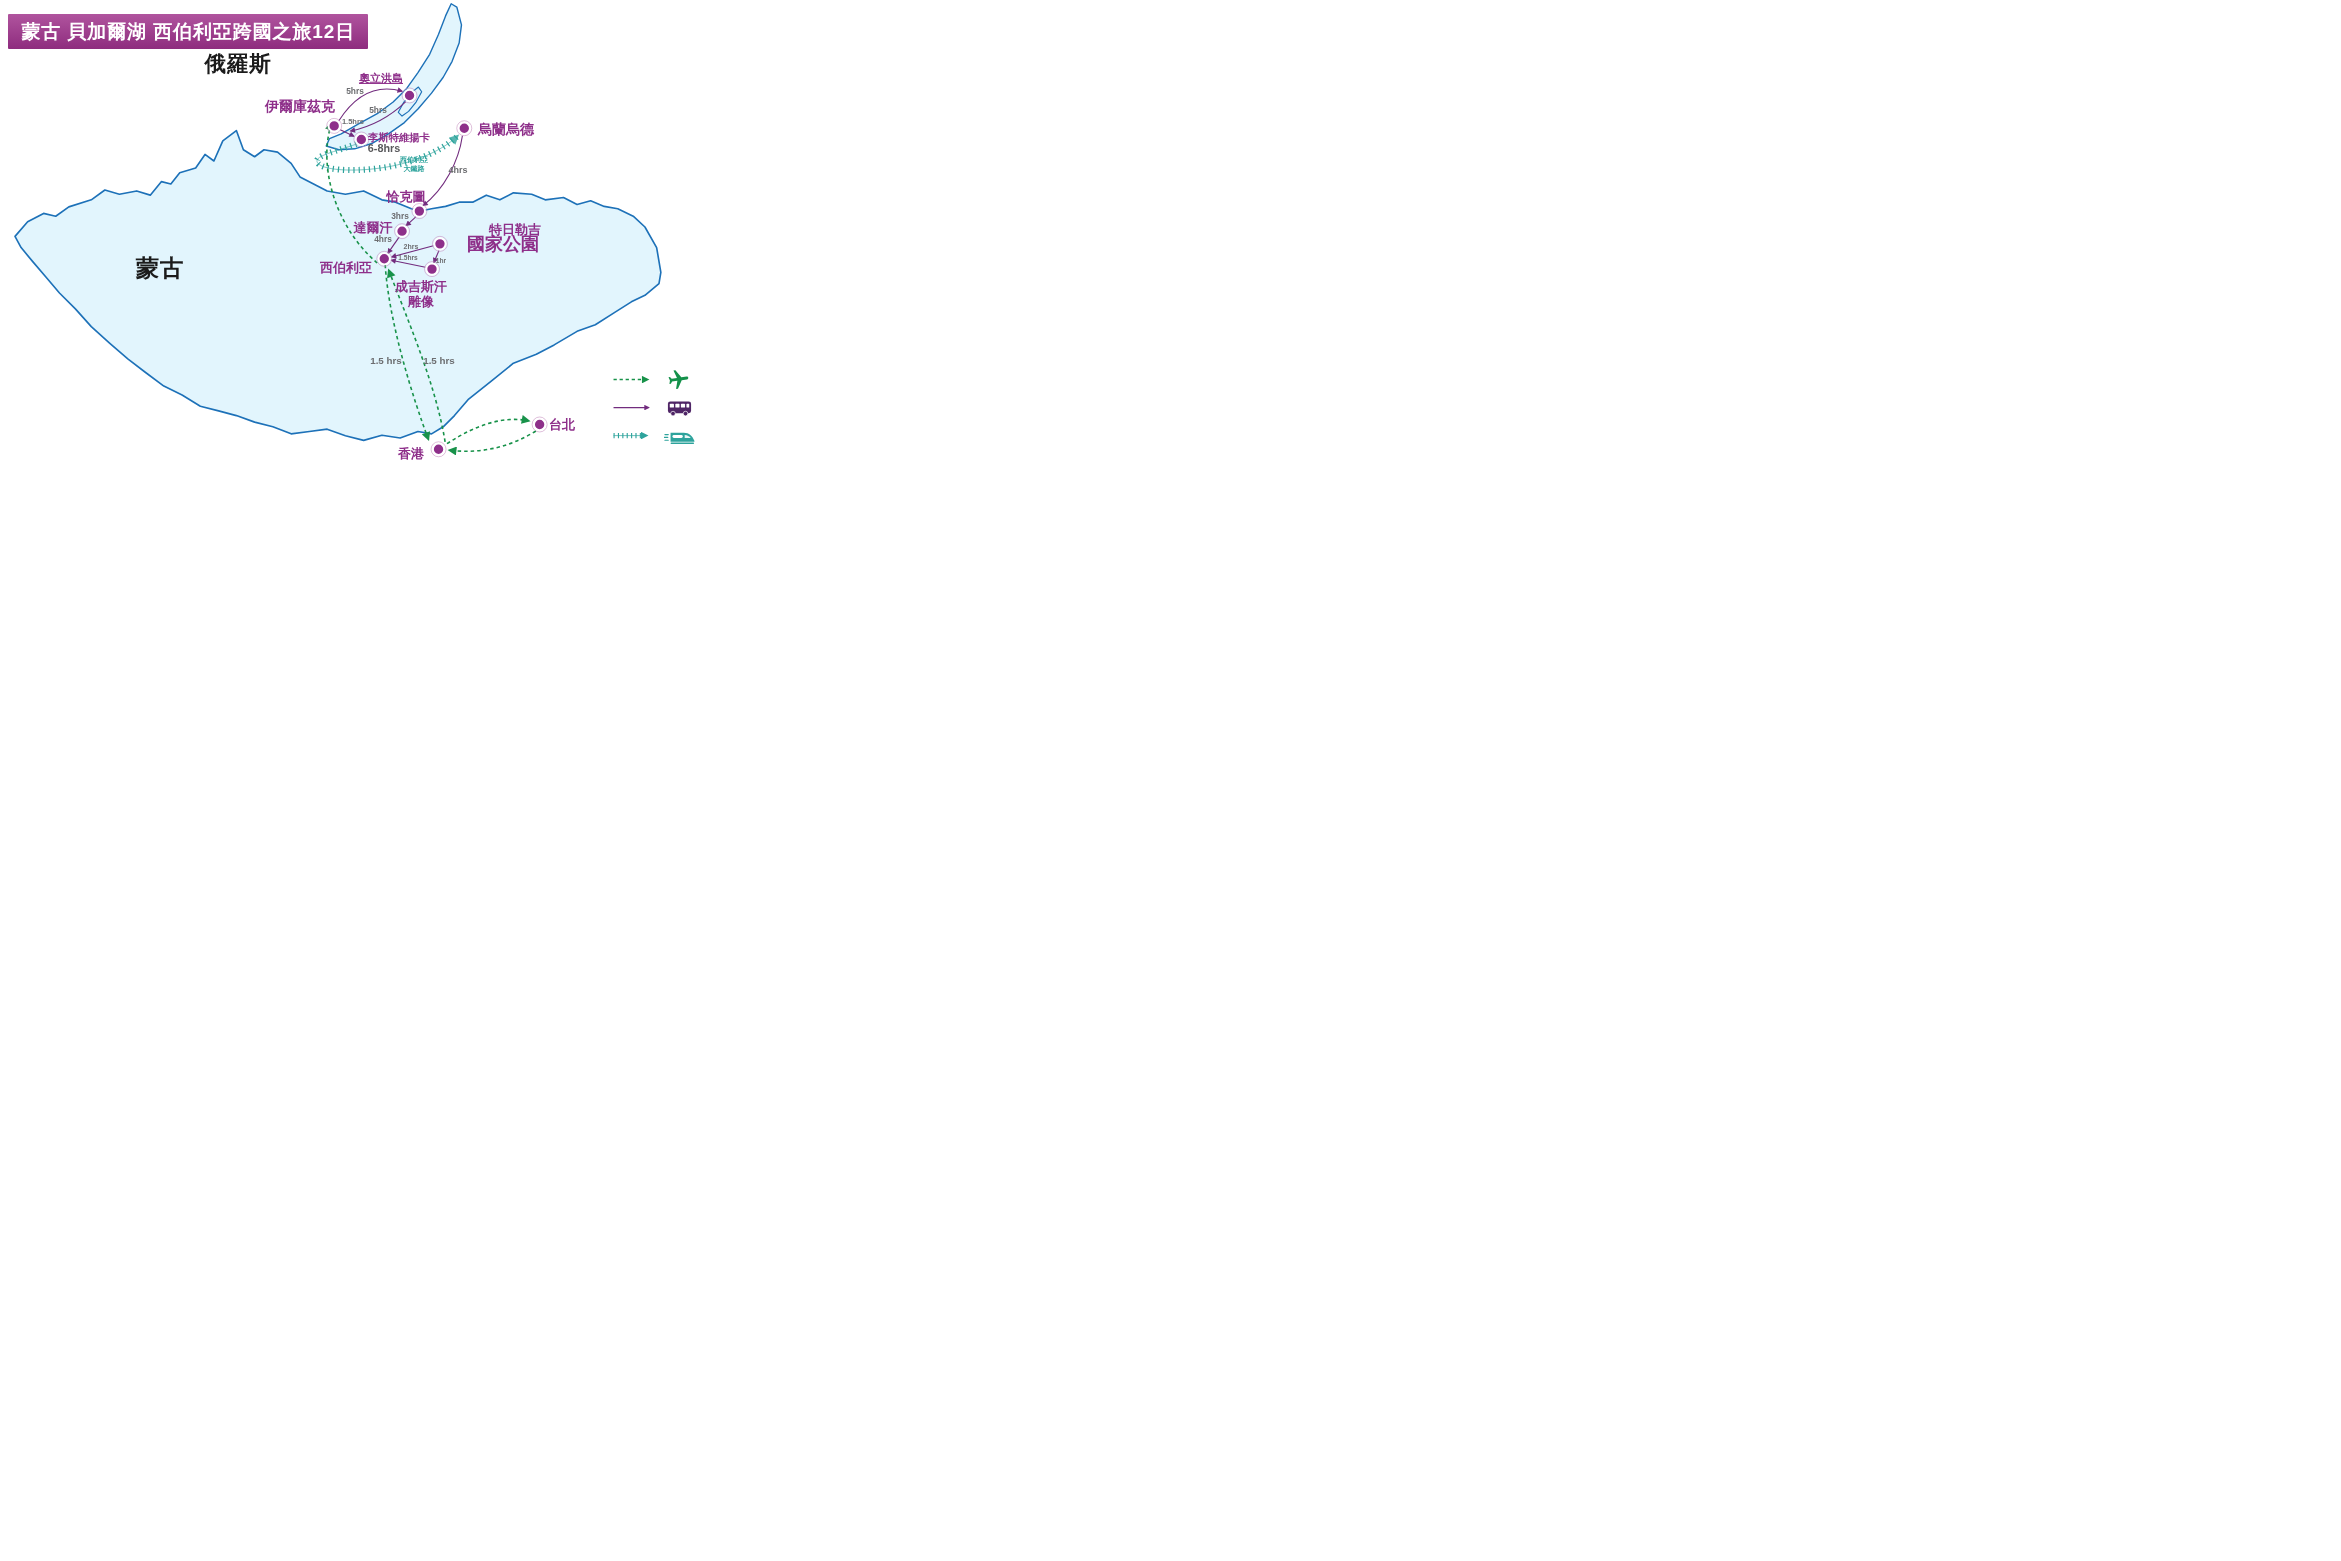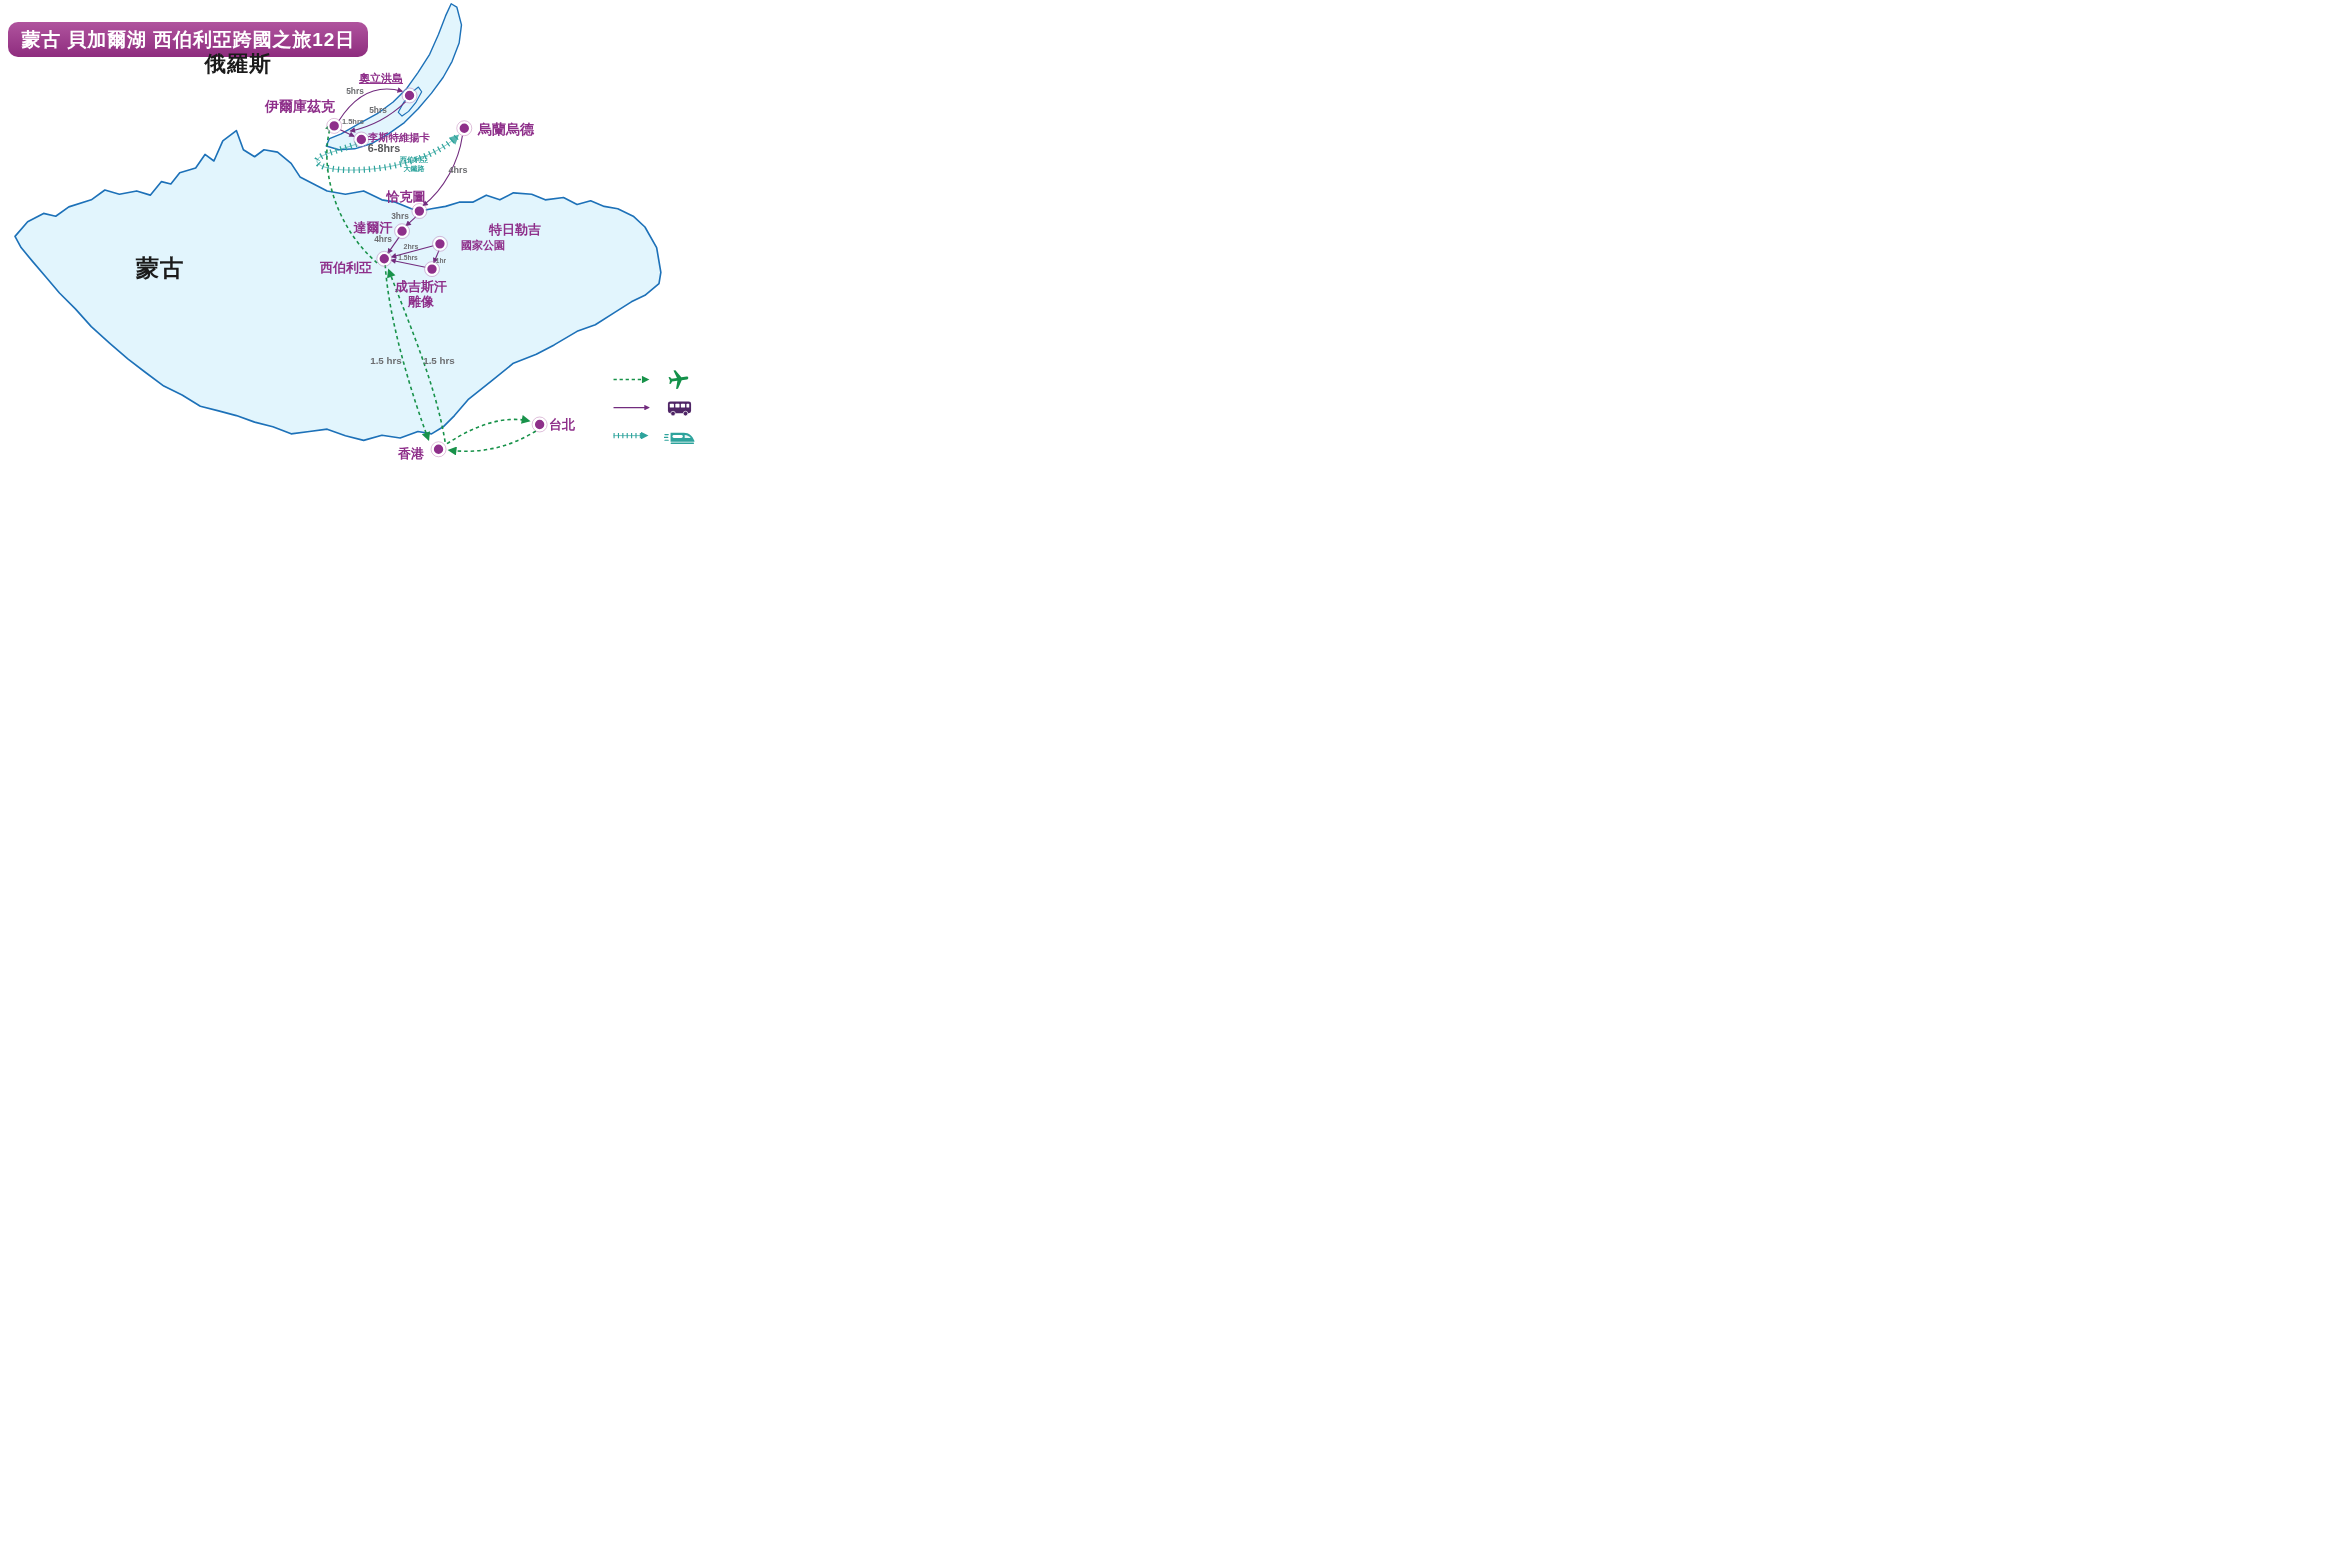--- a/index.html
+++ b/index.html
@@ -7,24 +7,24 @@
   .stage { position:relative; width:703px; height:468px; overflow:hidden; background:#ffffff; }
   .stage > svg.map-canvas { position:absolute; left:0; top:0; }
 
   .lbl { position:absolute; transform:translate(-50%,-50%); white-space:nowrap; line-height:1.1; }
   .region { color:#1b1b1b; font-weight:900; letter-spacing:0.9px; }
   .loc { color:#8e2f8a; font-weight:bold; }
   .dur { color:#6d6e71; font-weight:bold; }
   .railname { color:#2da39c; font-weight:bold; }
 
   .banner {
-    position:absolute; left:8.4px; top:22px;
+    position:absolute; left:8.4px; top:14px;
     background:linear-gradient(#b0549e,#8e2c7e);
     color:#ffffff; font-weight:900; font-size:19px; letter-spacing:0.9px;
-    padding:4.7px 13px; border-radius:10px; white-space:nowrap;
+    padding:4.7px 13px; border-radius:1px; white-space:nowrap;
   }
 
   .legend { position:absolute; left:612px; top:366px; width:89px; }
   .leg-row { display:flex; align-items:center; gap:5.6px; height:28px; }
   .leg-sym { flex:0 0 45px; }
   .leg-ic { flex:0 0 33px; display:flex; justify-content:center; align-items:center; }
 </style>
 </head>
 <body>
 
@@ -127,21 +127,21 @@
   <div class="lbl region" style="left:238px; top:65px; font-size:21.5px;">俄羅斯</div>
   <div class="lbl region" style="left:160px; top:269px; font-size:23.4px;">蒙古</div>
 
   <div class="lbl loc" style="left:381px; top:78px; font-size:11px;text-decoration:underline;">奧立洪島</div>
   <div class="lbl loc" style="left:300px; top:107px; font-size:14px;">伊爾庫茲克</div>
   <div class="lbl loc" style="left:399px; top:138px; font-size:10.3px;">李斯特維揚卡</div>
   <div class="lbl loc" style="left:506px; top:130px; font-size:14px;text-align:right;">烏蘭烏德</div>
   <div class="lbl loc" style="left:406px; top:197px; font-size:13px;">恰克圖</div>
   <div class="lbl loc" style="left:373px; top:228px; font-size:13px;">達爾汗</div>
   <div class="lbl loc" style="left:483px; top:230px; font-size:13px;margin-left:32px;">特日勒吉</div>
-  <div class="lbl loc" style="left:483px; top:245px; font-size:11px;">國家公園</div>
+  <div class="lbl loc" style="left:503px; top:245px; font-size:18px;">國家公園</div>
   <div class="lbl loc" style="left:346px; top:268px; font-size:13px;">西伯利亞</div>
   <div class="lbl loc" style="left:421px; top:287px; font-size:13px;">成吉斯汗</div>
   <div class="lbl loc" style="left:421px; top:302px; font-size:13px;">雕像</div>
   <div class="lbl loc" style="left:411px; top:454px; font-size:13px;text-align:right;">香港</div>
   <div class="lbl loc" style="left:562px; top:425px; font-size:13px;">台北</div>
 
   <div class="lbl dur" style="left:355px; top:92px; font-size:8.4px;">5hrs</div>
   <div class="lbl dur" style="left:378px; top:111px; font-size:8.4px;">5hrs</div>
   <div class="lbl dur" style="left:353px; top:122px; font-size:7.5px;">1.5hrs</div>
   <div class="lbl dur" style="left:384px; top:149px; font-size:10.8px; color:#59595c;">6-8hrs</div>

